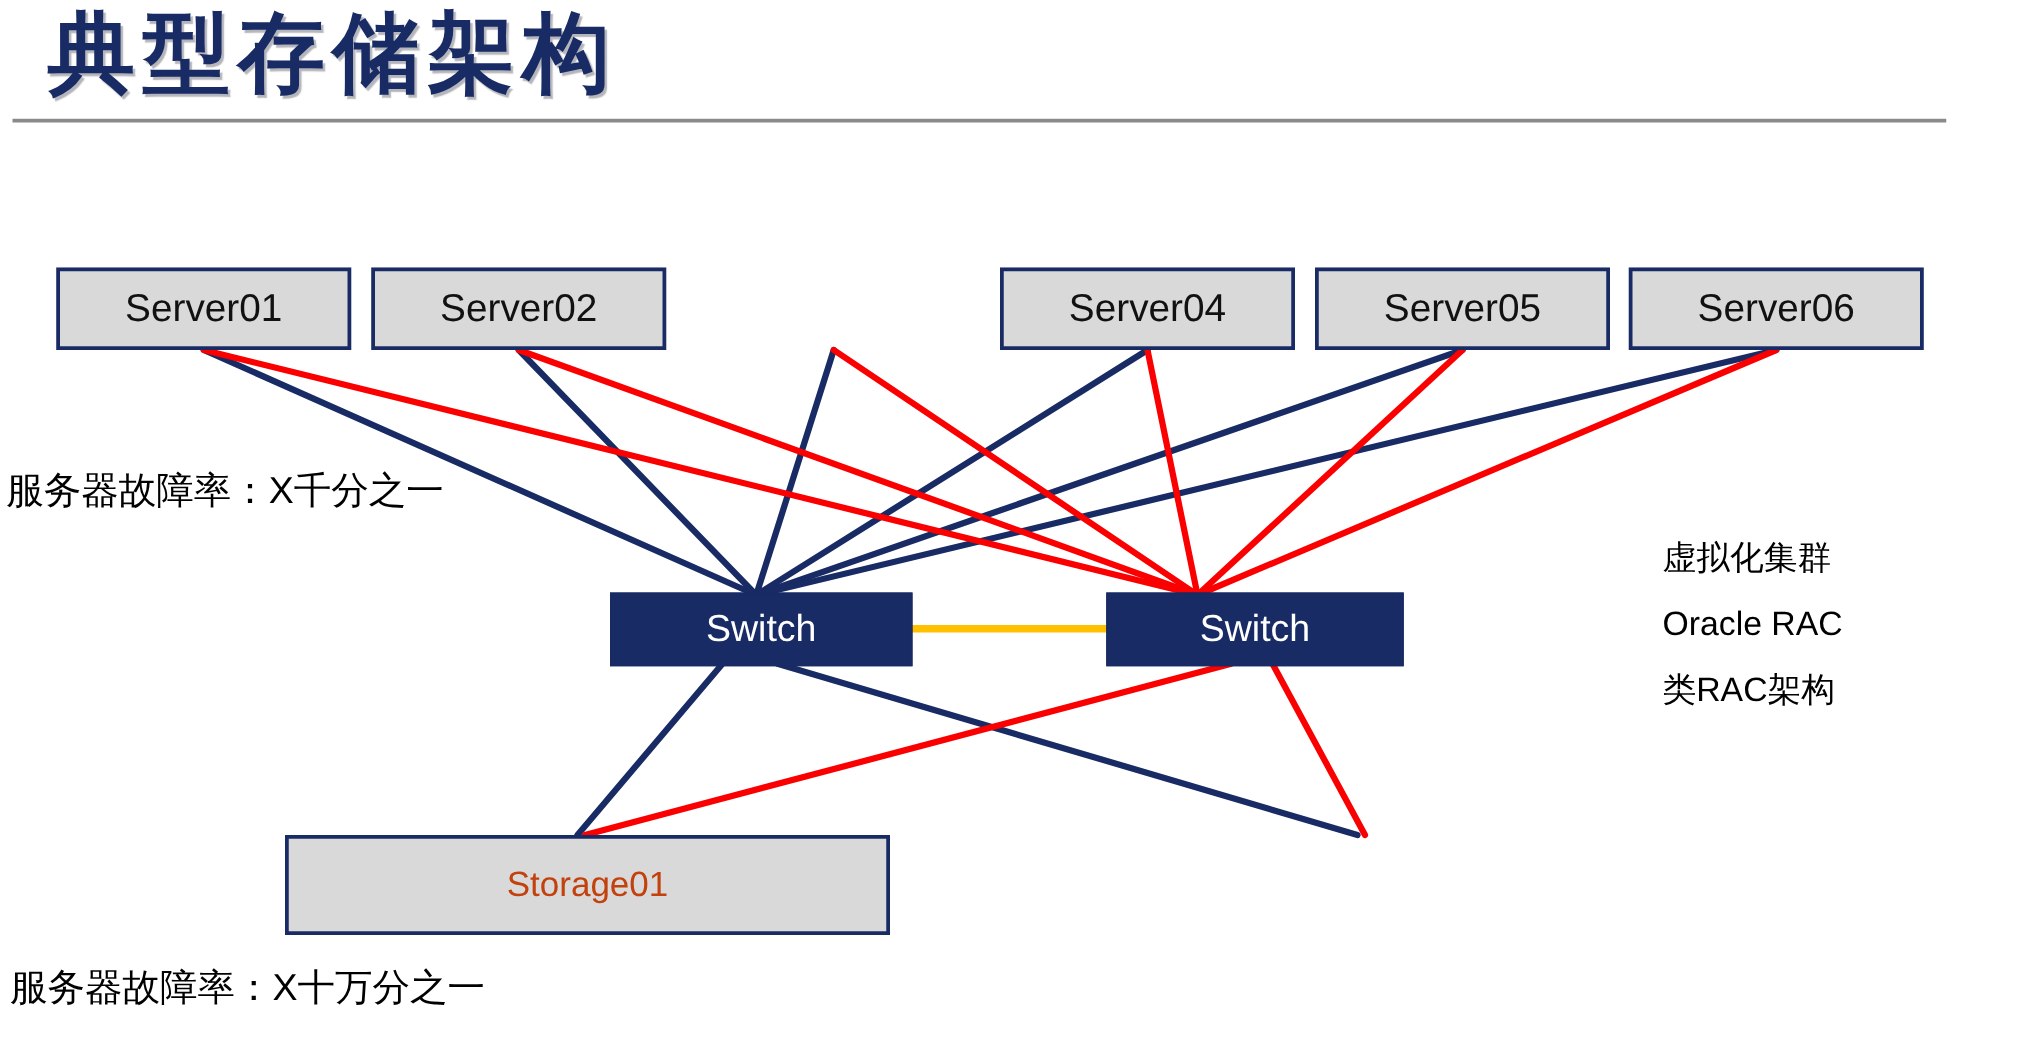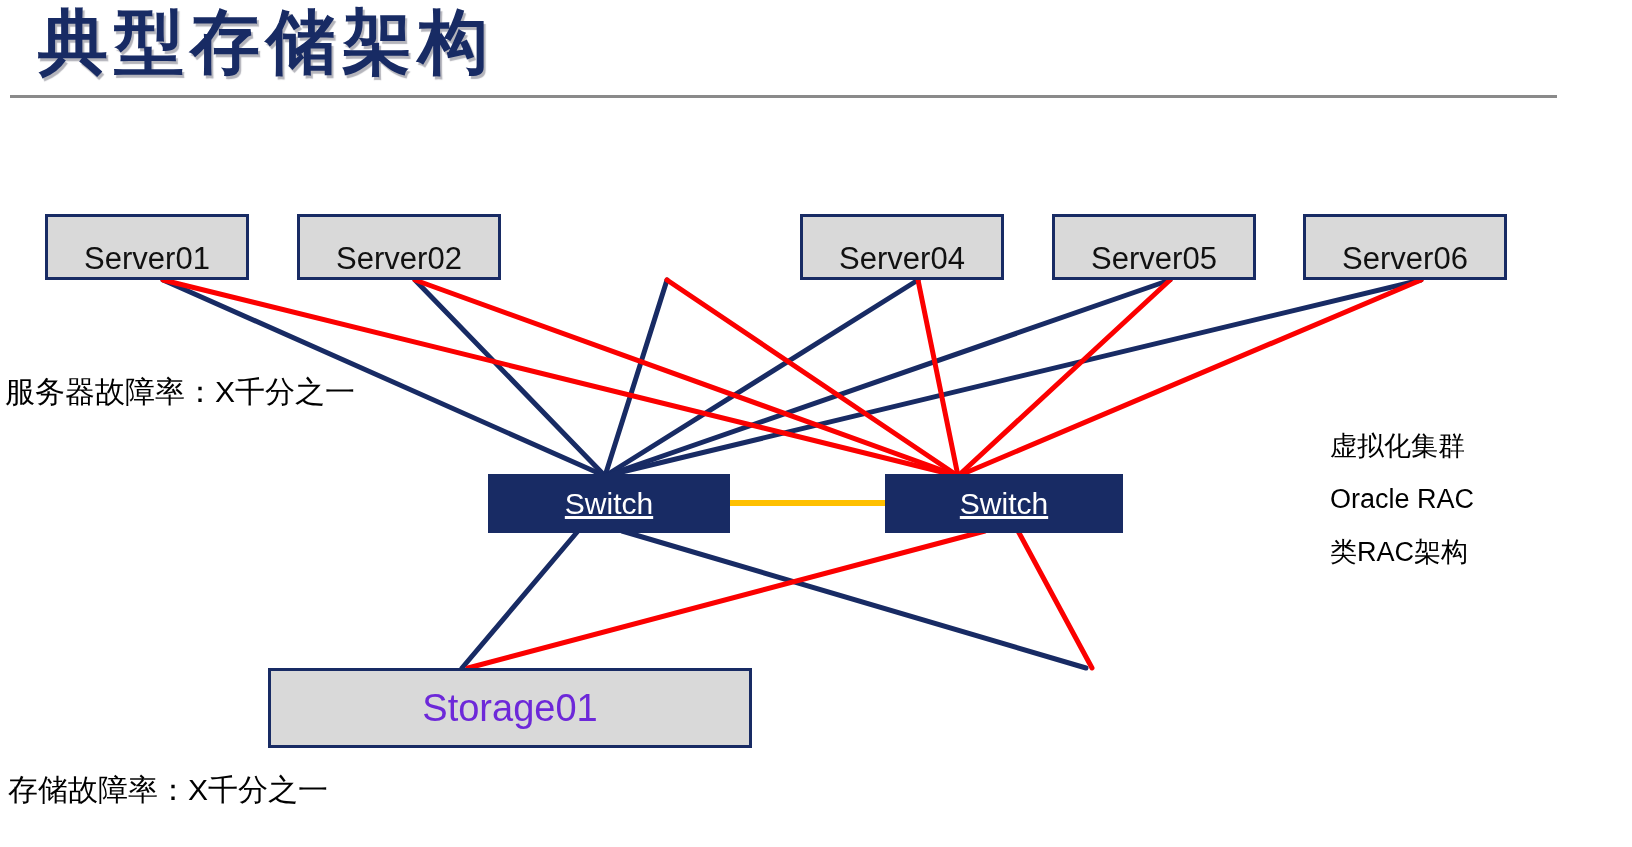--- a/index.html
+++ b/index.html
@@ -32,47 +32,44 @@
   }
   .node {
     position: absolute;
     box-sizing: border-box;
     display: flex;
     align-items: center;
     justify-content: center;
     white-space: nowrap;
   }
   .server {
-    width: 204px;
+    width: 236px;
     height: 66px;
     top: 214px;
     background: var(--box-fill);
     border: 3px solid var(--navy);
     font-size: 31px;
     color: #111111;
-    align-items: flex-end;
   }
   .switch {
     width: 242px;
     height: 59px;
     top: 474px;
     background: var(--navy);
     border: 1px solid var(--navy);
     font-size: 30px;
     color: #ffffff;
-    text-decoration: underline;
   }
   .storage {
     height: 80px;
     top: 668px;
     background: var(--box-fill);
     border: 3px solid var(--navy);
-    font-size: 38px;
-    color: #6d28d9;
-    margin-left: 40px;
+    font-size: 28px;
+    color: #c2410c;
   }
   .annotation {
     position: absolute;
     font-size: 30px;
     color: #000000;
     white-space: nowrap;
     text-align: right;
   }
   .note-block {
     position: absolute;
@@ -139,21 +136,21 @@
     </div>
   <div class="node switch" style="left:885px; width:238px">
       <span>Switch</span>
     </div>
 
   <div class="node storage" style="left:228px; width:484px">
       <span>Storage01</span>
     </div>
 
   <div class="annotation" style="left:5px; top:372px">服务器故障率：X千分之一</div>
-  <div class="annotation" style="left:8px; top:770px">存储故障率：X千分之一</div>
+  <div class="annotation" style="left:8px; top:770px">服务器故障率：X十万分之一</div>
 
   <div class="note-block">
     <div>虚拟化集群</div>
     <div>Oracle RAC</div>
     <div>类RAC架构</div>
   </div>
 
 </div>
 
 </body></html>

